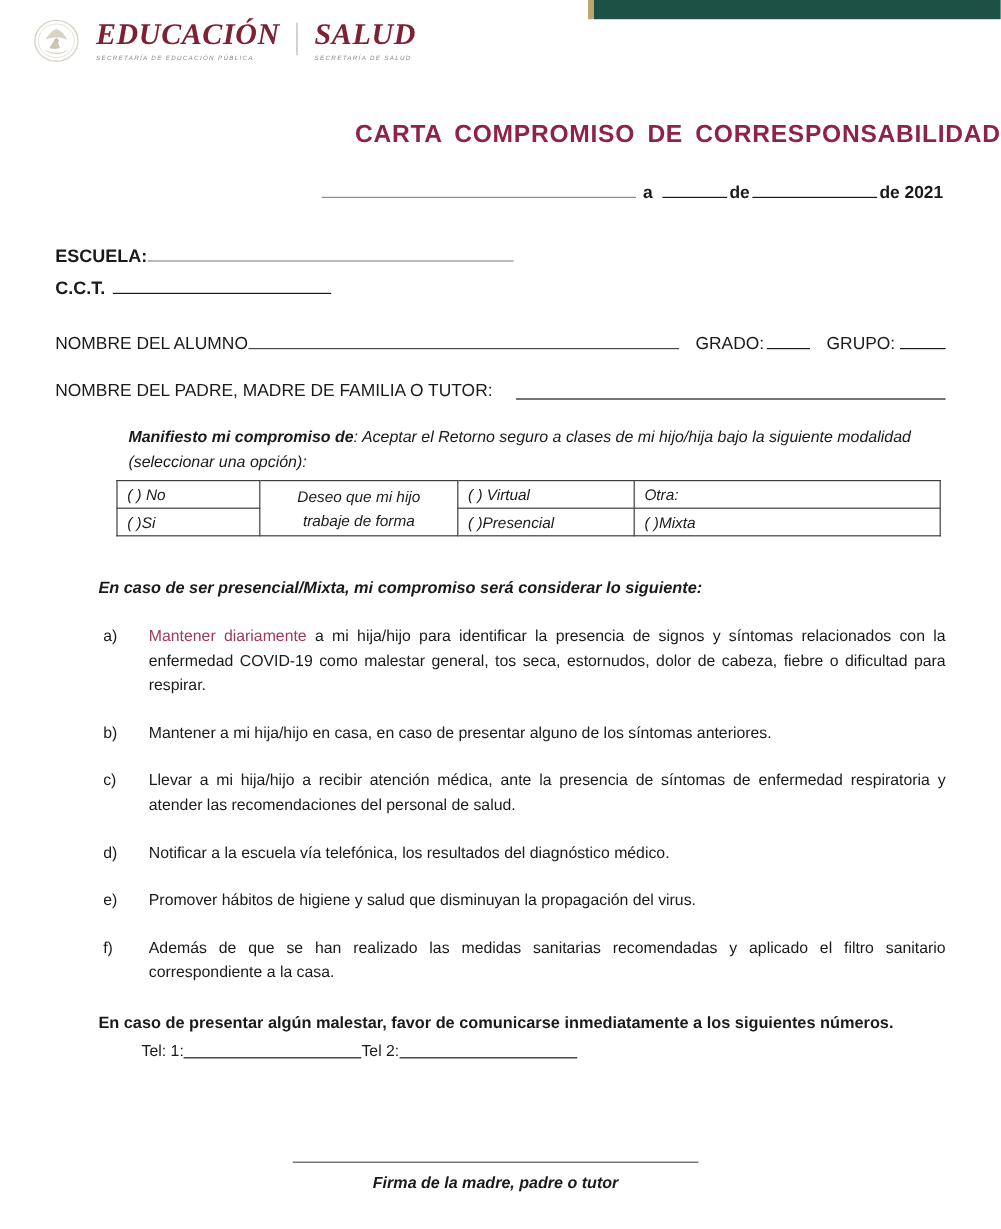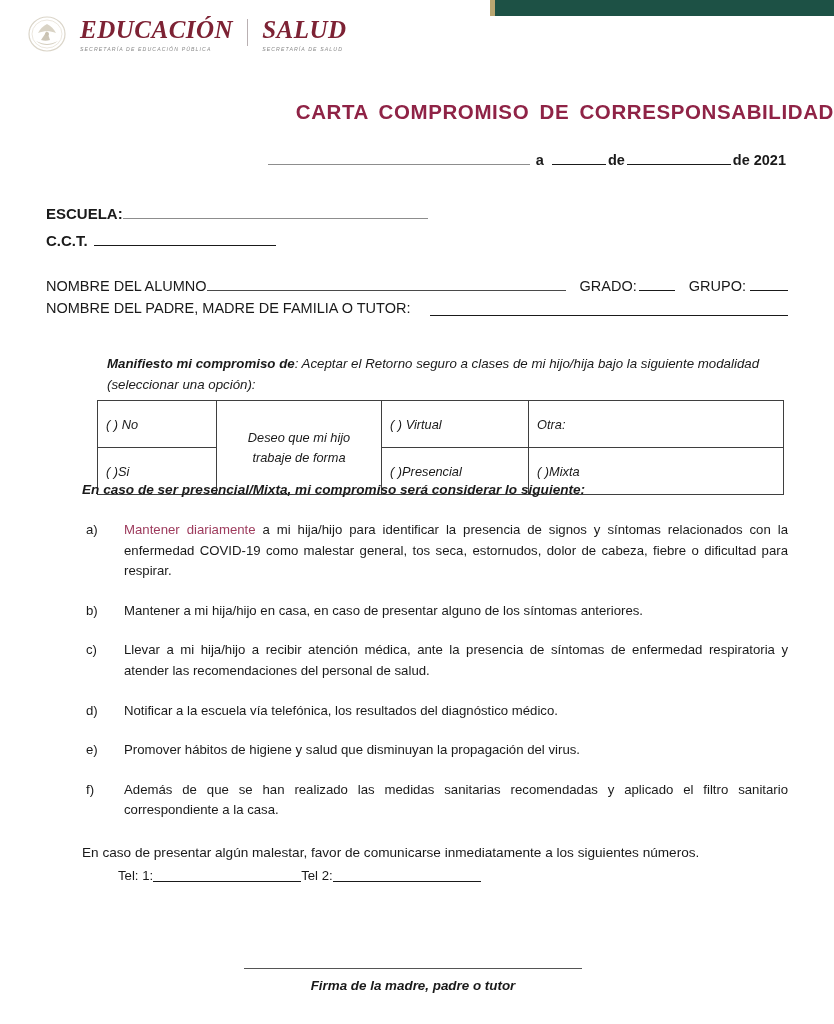--- a/index.html
+++ b/index.html
@@ -139,25 +139,25 @@
     align-items: baseline;
     font-size: 14.5px;
   }
   .alumno-rule { flex: 1; border-bottom-color: #4a4a4a; border-bottom-width: 1.3px; }
   .grado-rule { width: 36px; margin-left: 2px; }
   .grupo-rule { width: 38px; margin-left: 4px; }
   .gap-sm { width: 14px; display: inline-block; }
 
   .tutor-row {
     position: absolute;
-    top: 300px;
+    top: 318px;
     left: 46px;
     width: 742px;
     display: flex;
-    align-items: flex-end;
+    align-items: center;
     font-size: 14.5px;
     gap: 12px;
   }
   .tutor-rule { flex: 1; margin-left: 8px; border-bottom-width: 2px; }
 
   
   .manifiesto {
     position: absolute;
     top: 354px;
     left: 96px;
@@ -175,21 +175,21 @@
     position: absolute;
     top: 400px;
     left: 97px;
     width: 687px;
     border-collapse: collapse;
     font-size: 12.8px;
     font-style: italic;
   }
   .modality-table td {
     border: 1.1px solid #3f3f3f;
-    padding: 12px 8px;
+    padding: 0 8px;
     height: 22px;
     vertical-align: middle;
   }
   .col-yn { width: 102px; }
   .col-mid { width: 148px; text-align: center; line-height: 1.5; }
   .col-mode { width: 130px; font-style: italic; }
   .col-other { width: auto; }
 
   
   .presencial-head {
@@ -217,21 +217,21 @@
   .list-marker { width: 38px; flex: none; }
   .list-text { flex: 1; text-align: justify; }
   .hl { color: #9d3a5c; }
 
   
   .contact-head {
     position: absolute;
     top: 845px;
     left: 82px;
     font-size: 13.6px;
-    font-weight: normal;
+    font-weight: bold;
   }
   .tel-row {
     position: absolute;
     top: 868px;
     left: 118px;
     display: flex;
     align-items: center;
     font-size: 13.2px;
   }
   .tel1-rule { width: 148px; }

